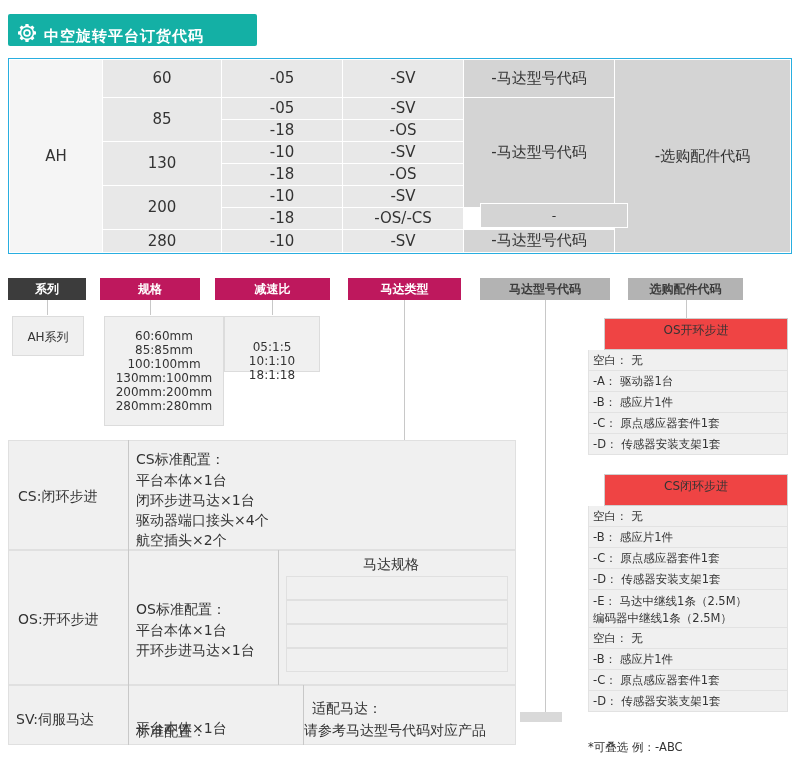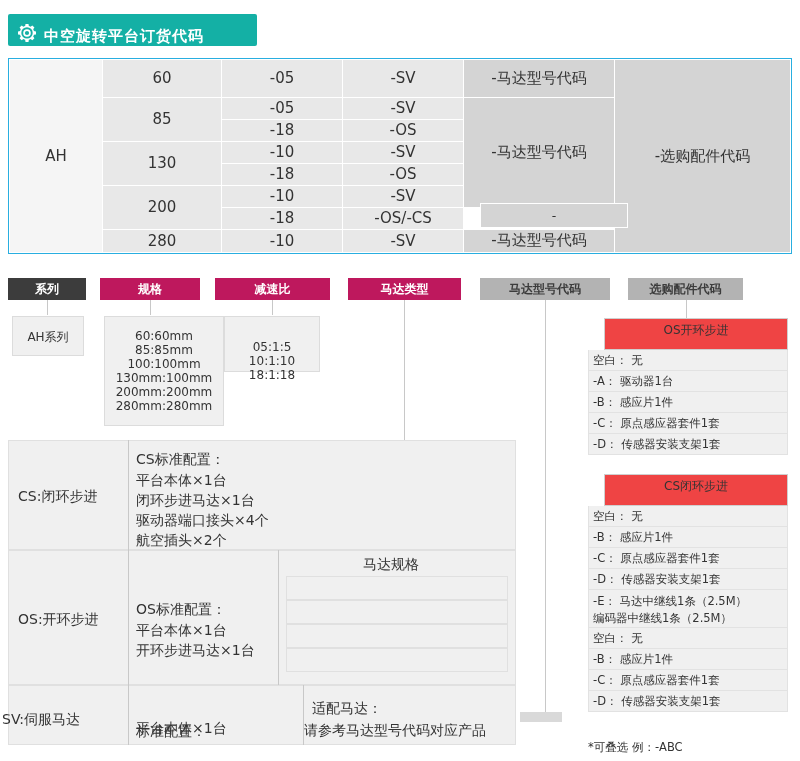--- a/index.html
+++ b/index.html
@@ -191,21 +191,21 @@
 
 <div class="lbl" style="left:363px;top:556px;font-weight:normal;">马达规格</div>
 <div class="gridcell" style="left:286px;top:576px;width:222px;height:24px;"></div>
 <div class="gridcell" style="left:286px;top:600px;width:222px;height:24px;"></div>
 <div class="gridcell" style="left:286px;top:624px;width:222px;height:24px;"></div>
 <div class="gridcell" style="left:286px;top:648px;width:222px;height:24px;"></div>
 
 <div class="specrow" style="left:8px;top:685px;width:508px;height:60px;"></div>
 <div class="vline" style="left:128px;top:685px;height:60px;"></div>
 <div class="vline" style="left:303px;top:685px;height:60px;"></div>
-<div class="lbl" style="left:2px;top:711px;">SV:伺服马达</div>
+<div class="lbl" style="left:16px;top:711px;">SV:伺服马达</div>
 <div class="lbl" style="left:136px;top:723px;">标准配置：</div>
 <div class="lbl" style="left:136px;top:720px;">平台本体×1台</div>
 <div class="lbl" style="left:312px;top:700px;">适配马达：</div>
 <div class="lbl" style="left:304px;top:722px;">请参考马达型号代码对应产品</div>
 
 <div style="position:absolute;left:520px;top:712px;width:42px;height:10px;background:#d9d9d9;"></div>
 
 <div class="optbox" style="left:588px;top:318px;">
   <div class="ohead">OS开环步进</div>
   <div class="orow">空白： 无</div>

